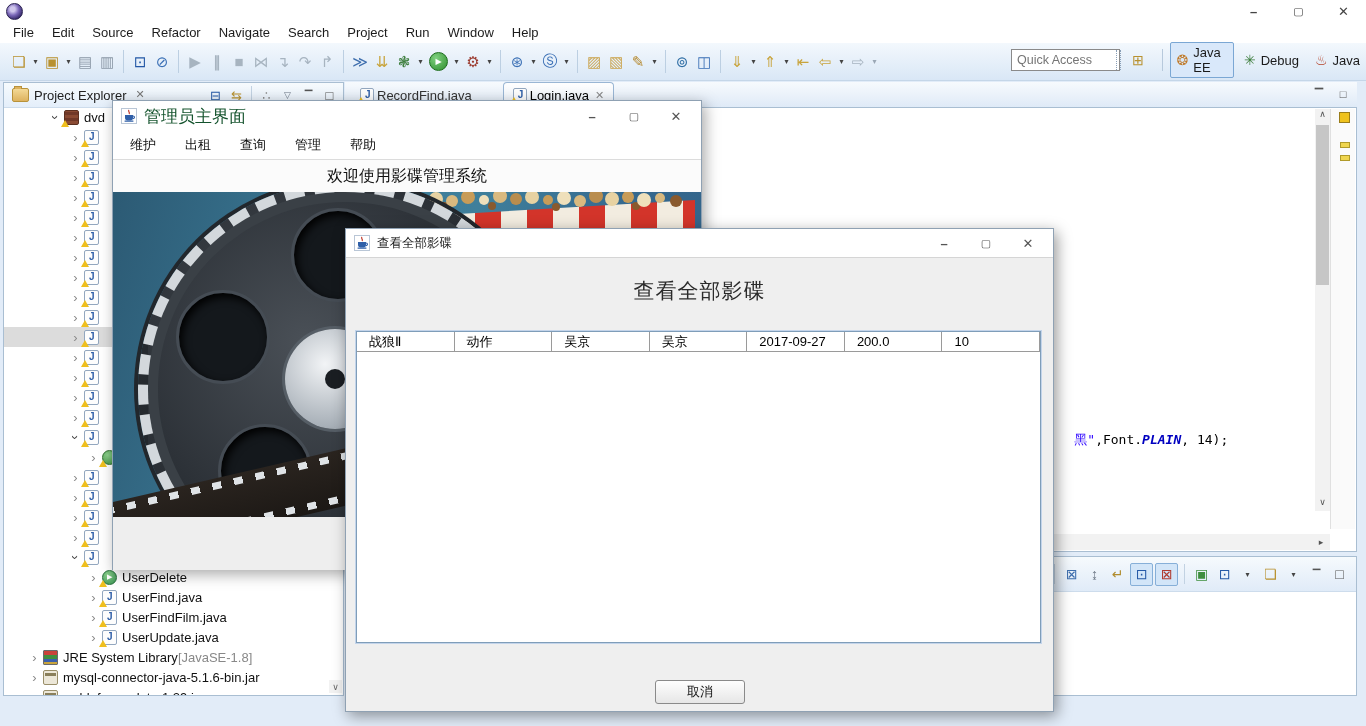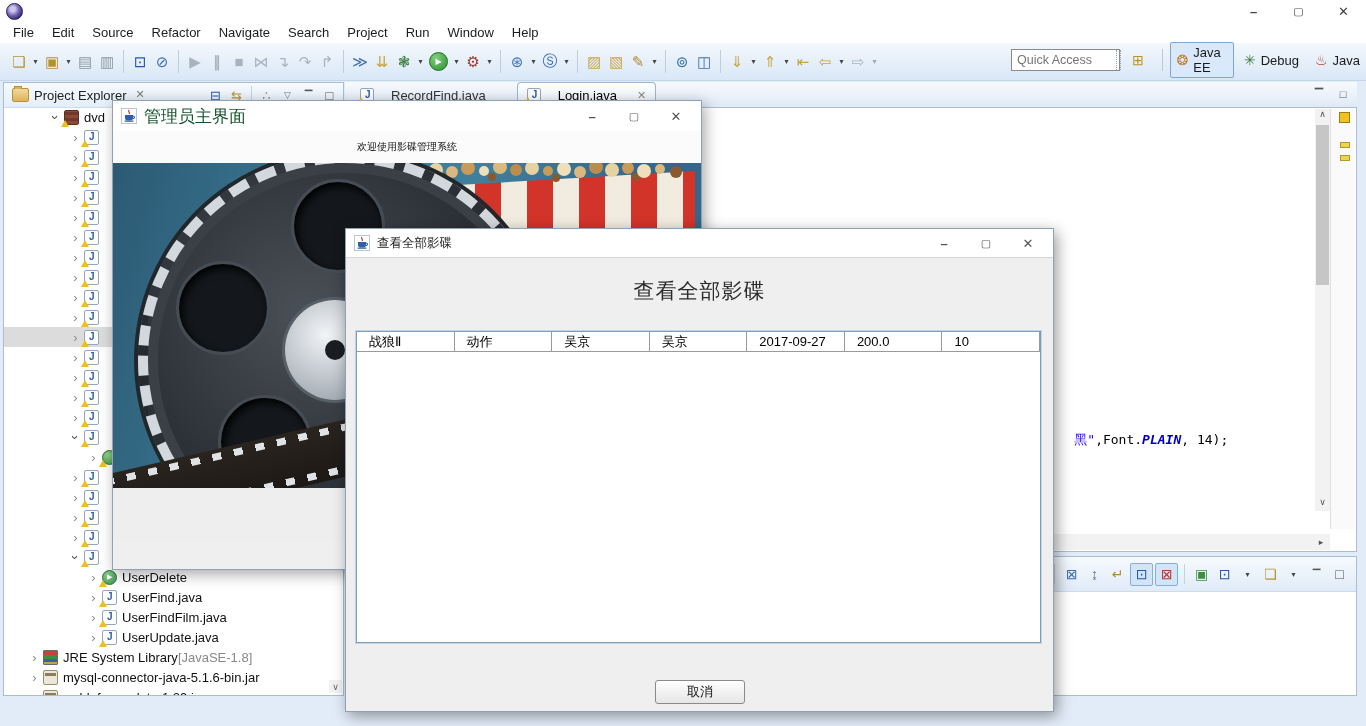--- a/index.html
+++ b/index.html
@@ -60,21 +60,21 @@
   .classrun{background:radial-gradient(circle at 35% 30%,#8cd08c,#348f4f);border-radius:50%;border:1px solid #256e3a;}
   .classrun::before{content:"▶";color:#fff;font-size:7px;position:absolute;left:4px;top:2px;}
   .lib{background:linear-gradient(#c9423a 0 4px,#3f8f3f 4px 8px,#3a5fae 8px 11px,#c9a43c 11px 15px);border:1px solid #6a6a6a;border-radius:1px;}
   .jar{background:#ece7d8;border:1px solid #9a8f6a;border-radius:2px;}
   .jar::before{content:"";position:absolute;top:2px;left:1px;right:1px;height:3px;background:#8a7f5a;}
   .sub{color:#888;}
   .exp-down{position:absolute;right:1px;bottom:2px;width:13px;height:13px;font-size:9px;color:#666;display:flex;align-items:center;justify-content:center;background:#f2f2f2;}
 
   
   .edit-tabs{left:345px;top:82px;width:1012px;height:25px;background:linear-gradient(#f7fafd,#dfeaf7);display:flex;align-items:flex-end;}
-  .etab{height:24px;display:flex;align-items:center;gap:17px;font-size:13px;color:#333;padding:0 9px;margin-left:6px;}
+  .etab{height:24px;display:flex;align-items:center;gap:3px;font-size:13px;color:#333;padding:0 9px;margin-left:6px;}
   .etab.active{background:linear-gradient(#fefefe,#eaf1fa);border:1px solid #9ab6d4;border-bottom:none;border-radius:4px 4px 0 0;color:#000;margin-left:22px;}
   .etab .tico{width:14px;height:14px;margin:0;}
   .etab-close{font-size:11px;color:#888;margin-left:3px;}
   .edit-mm{position:absolute;right:6px;top:4px;display:flex;gap:8px;}
   .mmbtn{width:16px;height:16px;display:flex;align-items:center;justify-content:center;font-size:11px;color:#555;}
   .g-min::before{content:"▔";}
   .g-max::before{content:"□";}
 
   .edit-body{left:345px;top:107px;width:1012px;height:445px;background:#fff;border:1px solid #a9bed2;box-sizing:border-box;}
   .code-line{position:absolute;left:697px;top:293px;font-family:"DejaVu Sans Mono",monospace;font-size:13px;white-space:pre;}
@@ -105,21 +105,21 @@
   
   .appwin{left:112px;top:100px;width:588px;height:468px;background:#efefef;border:1px solid #8fa1b3;box-shadow:3px 4px 14px rgba(0,0,0,.35);z-index:30;}
   .app-titlebar{height:30px;background:#fff;display:flex;align-items:center;padding:0 4px;}
   .cup{width:16px;height:16px;margin:0 7px 0 4px;flex:none;}
   .app-title{font-size:17px;color:#14532d;}
   .app-title2{font-size:12.5px;color:#1a1a1a;}
   .appctl{margin-left:auto;display:flex;}
   .awbtn{width:42px;height:28px;display:flex;align-items:center;justify-content:center;font-size:13px;color:#555;}
   .app-menubar{height:28px;background:#fff;border-bottom:1px solid #dcdcdc;display:flex;align-items:center;padding-left:10px;gap:15px;}
   .appmenu-item{font-size:13px;color:#111;padding:0 7px;}
-  .app-banner{height:32px;background:#fbfbfb;display:flex;align-items:center;justify-content:center;font-size:10px;color:#111;}
+  .app-banner{height:32px;background:#fbfbfb;display:flex;align-items:center;justify-content:center;font-size:16px;color:#111;}
   .appimg{position:relative;height:325px;overflow:hidden;background:linear-gradient(105deg,#2c5a74 0%,#3d7d99 38%,#3f7f9b 55%,#35688e 78%,#336287 100%);}
   .reel{position:absolute;left:25px;top:-10px;width:394px;height:394px;border-radius:50%;border:10px dashed #d3d8dc;z-index:3;
     background:radial-gradient(circle at 40% 38%,#4a5057,#2b3036 55%,#1d2226 90%);
     box-shadow:0 0 0 4px #22272c, inset 0 0 0 10px #3a4046;}
   .hole{position:absolute;width:88px;height:88px;border-radius:50%;background:#14181c;border:3px solid #454c54;box-shadow:inset 3px 4px 8px #000;}
   .h1{left:143px;top:16px;}.h2{left:258px;top:98px;}.h3{left:222px;top:232px;}.h4{left:70px;top:232px;}.h5{left:28px;top:98px;}
   .hub{position:absolute;left:137px;top:137px;width:100px;height:100px;border-radius:50%;background:radial-gradient(circle at 40% 35%,#f2f4f6,#a8b0b8 70%,#7e868e);box-shadow:0 0 0 3px #565e66;}
   .hub::after{content:"";position:absolute;left:40px;top:40px;width:20px;height:20px;border-radius:50%;background:#1a1e22;}
   .film-strip{position:absolute;left:-30px;top:268px;width:430px;height:56px;transform:rotate(-13deg);z-index:4;
     background:
@@ -559,20 +559,28 @@
         <path d="M12 8 c2 0 2 2.4 0 2.6" fill="none" stroke="#2f5fa8" stroke-width="1.1"></path>
         <rect x="3.4" y="12.4" width="9.2" height="1.4" rx="0.7" fill="#2f5fa8"></rect>
       </svg>
       <span class="app-title">管理员主界面</span>
       <span class="appctl">
         <span class="awbtn g-min2"></span>
         <span class="awbtn g-max2"></span>
         <span class="awbtn g-close2"></span>
       </span>
     </div>
+    <div class="app-menubar">
+
+    <span class="appmenu-item">维护</span>
+        <span class="appmenu-item">出租</span>
+        <span class="appmenu-item">查询</span>
+        <span class="appmenu-item">管理</span>
+        <span class="appmenu-item">帮助</span>
+      </div>
     <div class="app-banner">欢迎使用影碟管理系统</div>
     <div class="appimg">
       <div class="popcorn-box"></div>
       <div class="popcorn"></div>
       <div class="reel">
         <div class="hole h1"></div>
           <div class="hole h2"></div>
           <div class="hole h3"></div>
         <div class="hole h4"></div>
           <div class="hole h5"></div>

